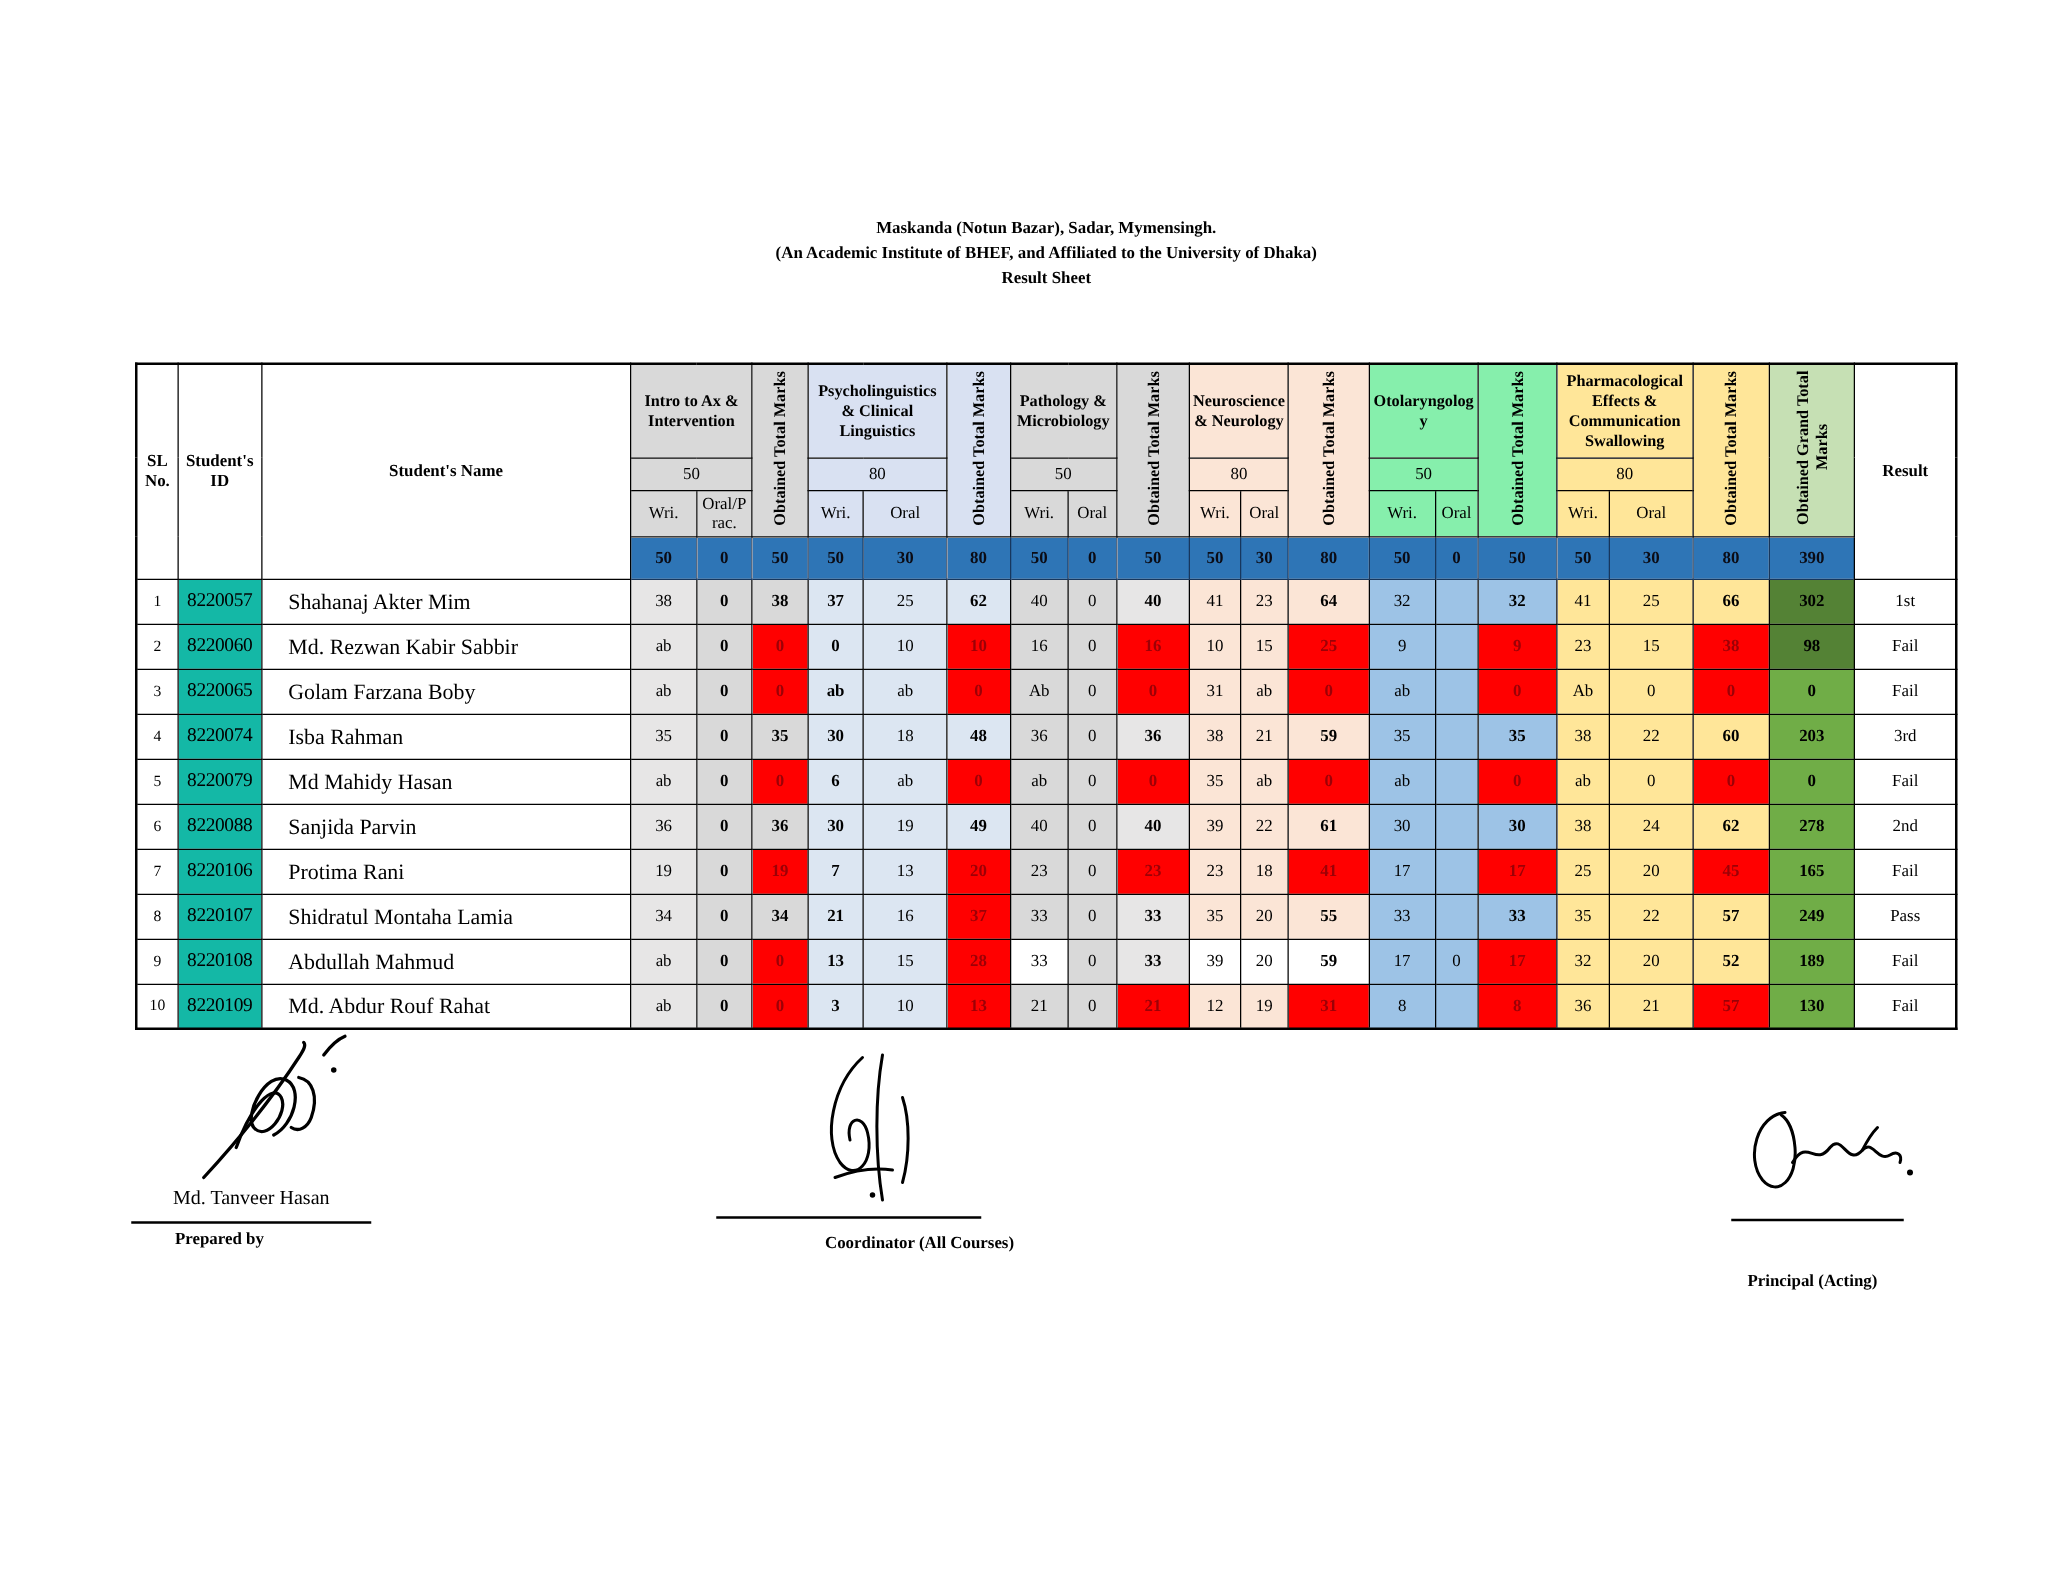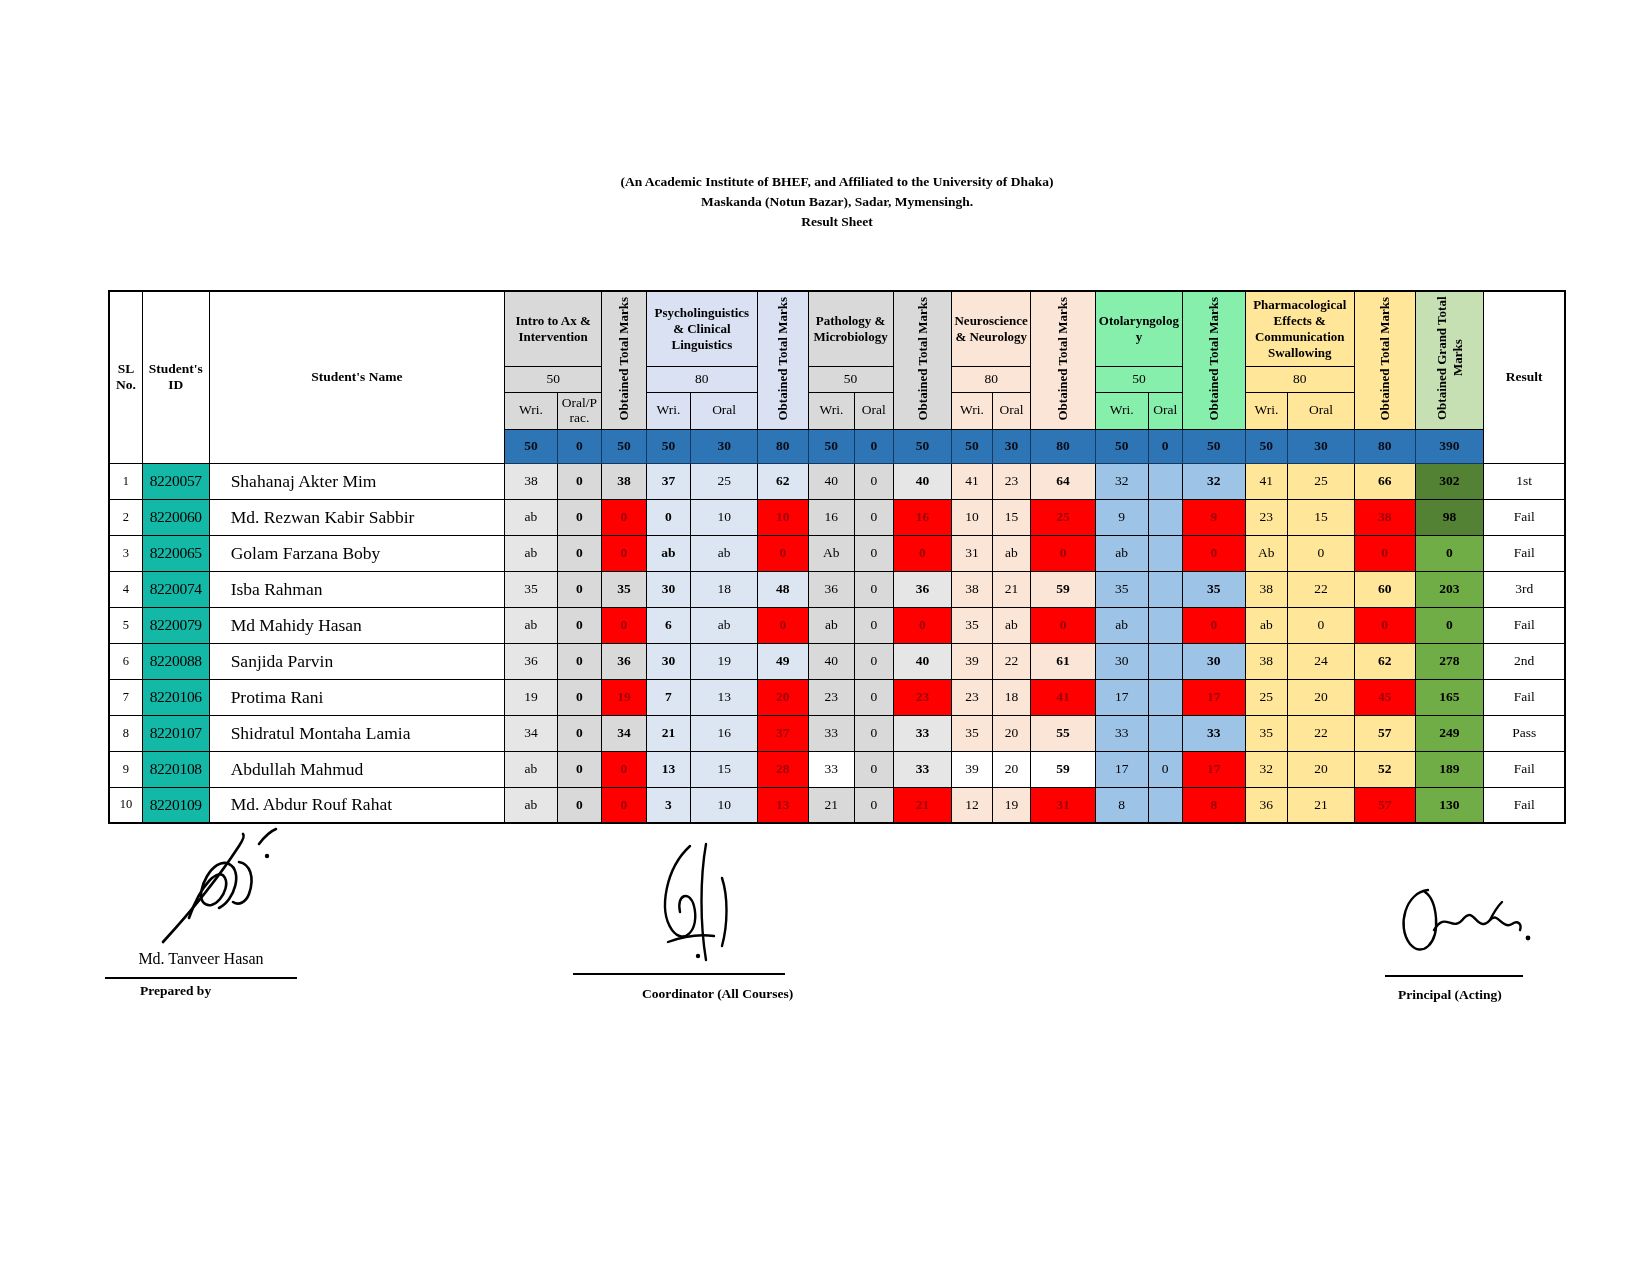--- a/index.html
+++ b/index.html
@@ -81,22 +81,22 @@
   
   .sig-svg { position:absolute; }
   .sig-line { position:absolute; border-top:2px solid #000; }
   .sig-name { position:absolute; font-size:16px; text-align:center; }
   .sig-label { position:absolute; font-size:13.5px; font-weight:bold; white-space:nowrap; }
 </style>
 </head>
 <body>
 
 <div class="doc-header">
+  <div class="doc-line">Maskanda (Notun Bazar), Sadar, Mymensingh.</div>
   <div class="doc-line">(An Academic Institute of BHEF, and Affiliated to the University of Dhaka)</div>
-  <div class="doc-line">Maskanda (Notun Bazar), Sadar, Mymensingh.</div>
   <div class="doc-line">Result Sheet</div>
 </div>
 
 <table class="result-table">
   <colgroup>
     <col style="width:33px">
       <col style="width:66px">
       <col style="width:292px">
     <col style="width:52px">
       <col style="width:44px">
@@ -461,24 +461,24 @@
 <svg class="sig-svg" style="left:648px; top:838px;" width="95" height="128" viewBox="0 0 95 128">
   <g fill="none" stroke="#000" stroke-width="2.4" stroke-linecap="round">
     <path d="M42,8 C18,30 10,72 24,92 C36,108 52,92 46,68 C42,52 28,56 32,74"></path>
     <path d="M58,6 C52,40 52,86 58,122"></path>
     <path d="M20,104 C36,98 52,96 66,98"></path>
     <path d="M74,40 C80,58 80,86 74,108"></path>
   </g>
   <circle cx="50" cy="118" r="2.2" fill="#000"></circle>
 </svg>
 <div class="sig-line" style="left:573px; top:973px; width:212px;"></div>
-<div class="sig-label" style="left:642px; top:986px;">Coordinator (All Courses)</div>
+<div class="sig-label" style="left:660px; top:986px;">Coordinator (All Courses)</div>
 
 <svg class="sig-svg" style="left:1390px; top:882px;" width="145" height="80" viewBox="0 0 145 80">
   <g fill="none" stroke="#000" stroke-width="2.4" stroke-linecap="round">
     <path d="M38,8 C16,10 6,44 20,62 C32,76 48,62 46,36 C45,24 41,14 35,10"></path>
     <path d="M44,48 C56,28 62,52 74,36 C84,24 88,52 100,38 C108,29 112,48 122,42 C128,38 132,42 130,48"></path>
     <path d="M100,38 C104,30 108,24 112,20"></path>
   </g>
   <circle cx="138" cy="56" r="2.4" fill="#000"></circle>
 </svg>
 <div class="sig-line" style="left:1385px; top:975px; width:138px;"></div>
-<div class="sig-label" style="left:1398px; top:987px;">Principal (Acting)</div>
+<div class="sig-label" style="left:1398px; top:1017px;">Principal (Acting)</div>
 
 </body></html>

